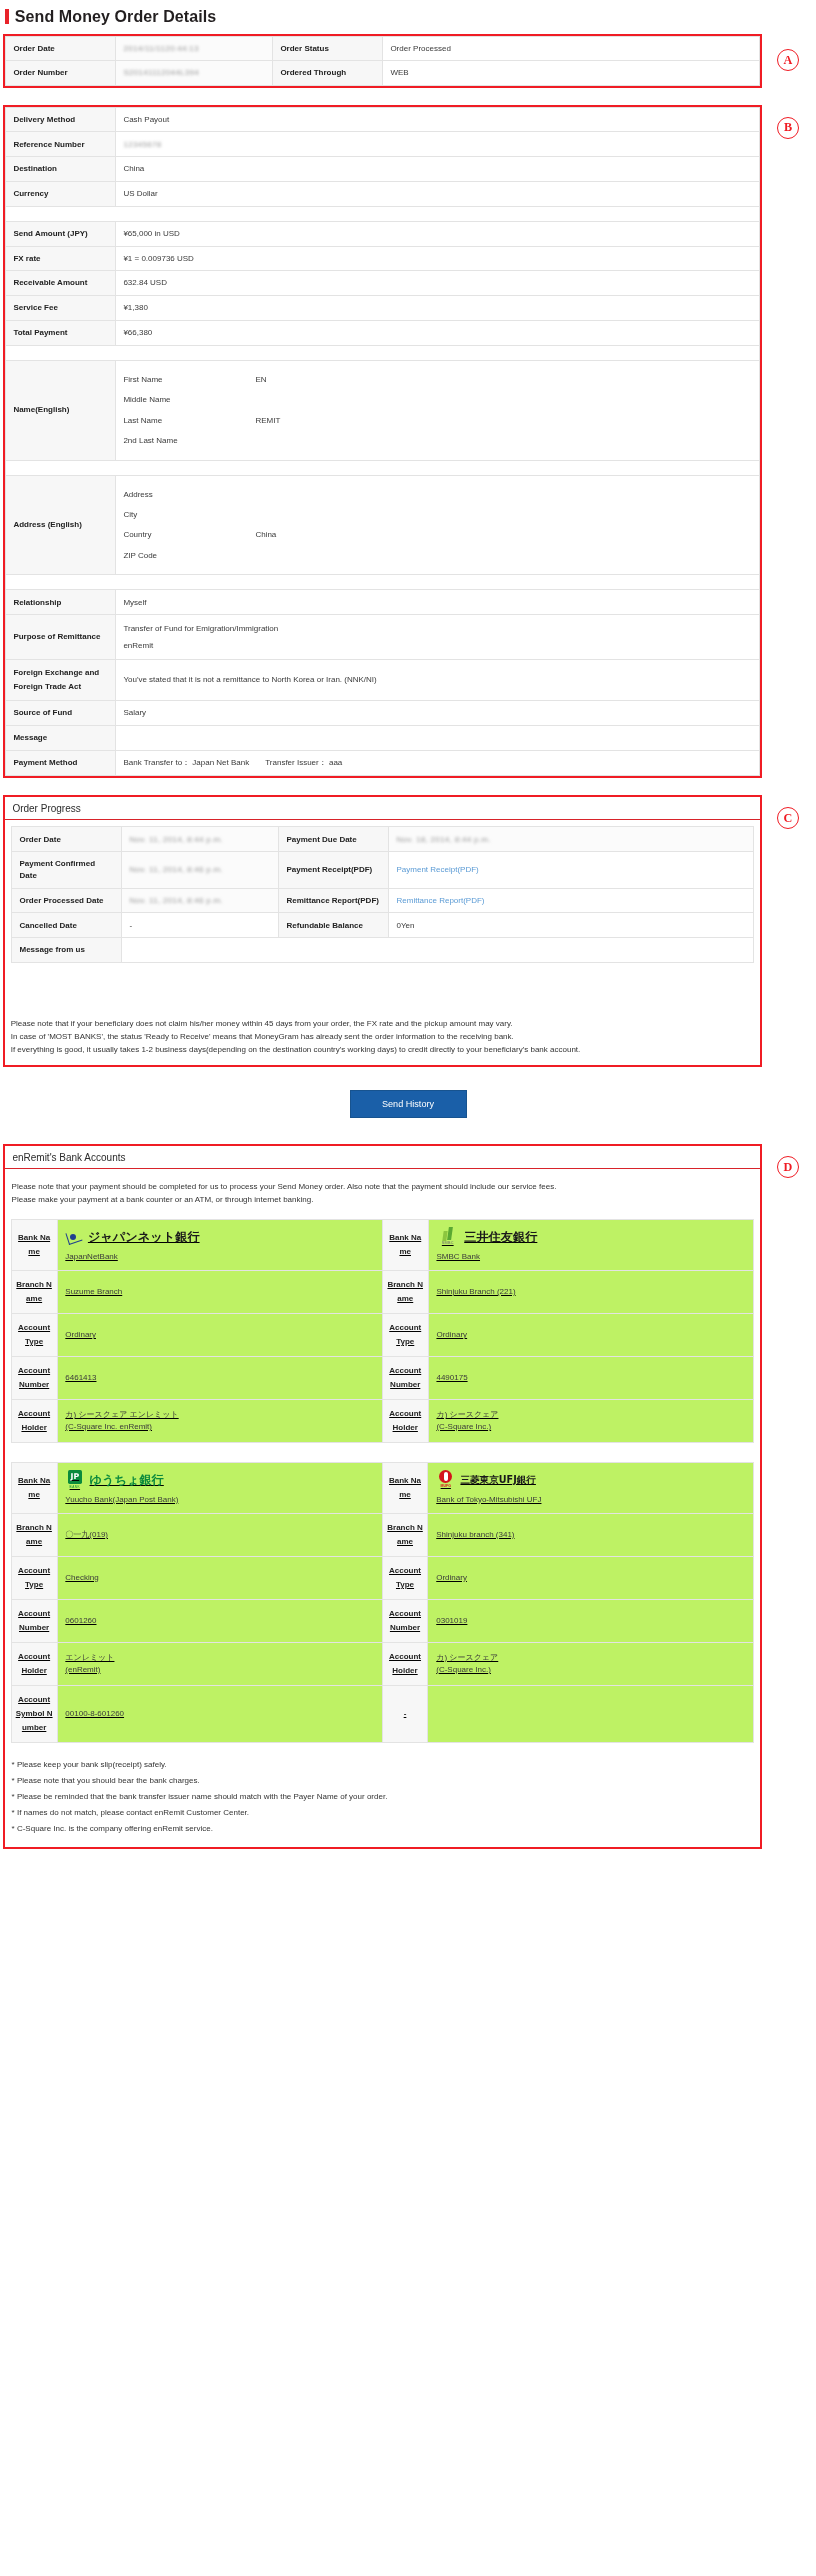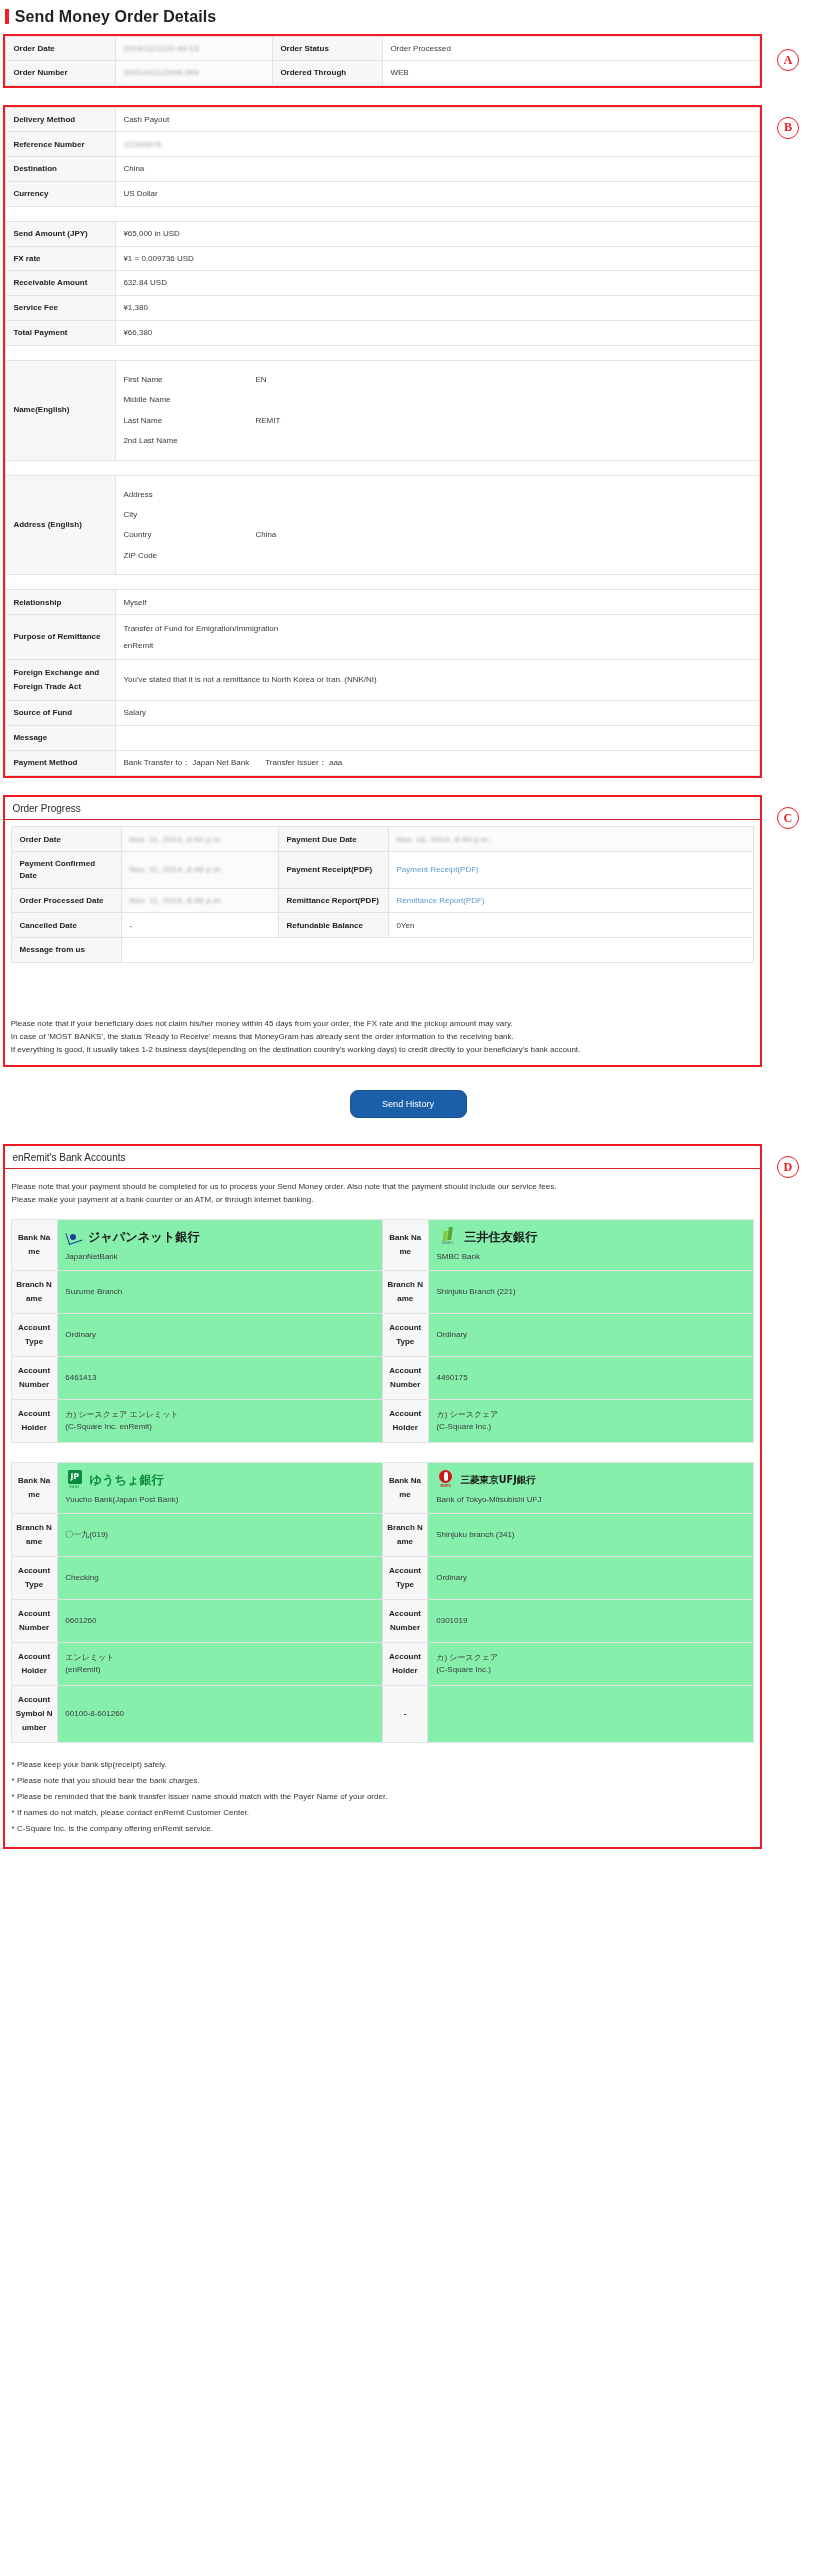--- a/index.html
+++ b/index.html
@@ -90,27 +90,27 @@
     font-size: 8px; color: #333; line-height: 1.62;
     padding: 7px 6.1px 7.8px 6.1px;
     margin-top: 42px;
   }
 
   
   .btn-row { display: flex; justify-content: center; padding: 23.5px 0 26px 0; }
   .btn-send {
     background: #1a5fa8; color: #fff; border: 0.9px solid #17538f;
     font-size: 9.1px; padding: 7.8px 0; width: 117px; text-align: center;
-    border-radius: 8px; cursor: pointer;
+    border-radius: 0; cursor: pointer;
   }
 
   
   .d-intro { font-size: 8px; color: #333; line-height: 1.72; padding: 10.4px 7px 12.2px 7px; }
 
-  table.bank { width: 100%; border-collapse: collapse; background: #86efac; }
+  table.bank { width: 100%; border-collapse: collapse; background: #bef264; text-decoration: underline; }
   table.bank td {
     border: 0.9px solid #e3e3e3;
     font-size: 8px; color: #3a3a3a;
     padding: 7px 7.8px; vertical-align: middle; line-height: 1.5;
   }
   table.bank td.bl {
     background: #f7f7f7; font-weight: bold; color: #222;
     width: 47px; text-align: center; word-break: break-all; line-height: 1.75;
     padding: 7px 3.5px;
   }

